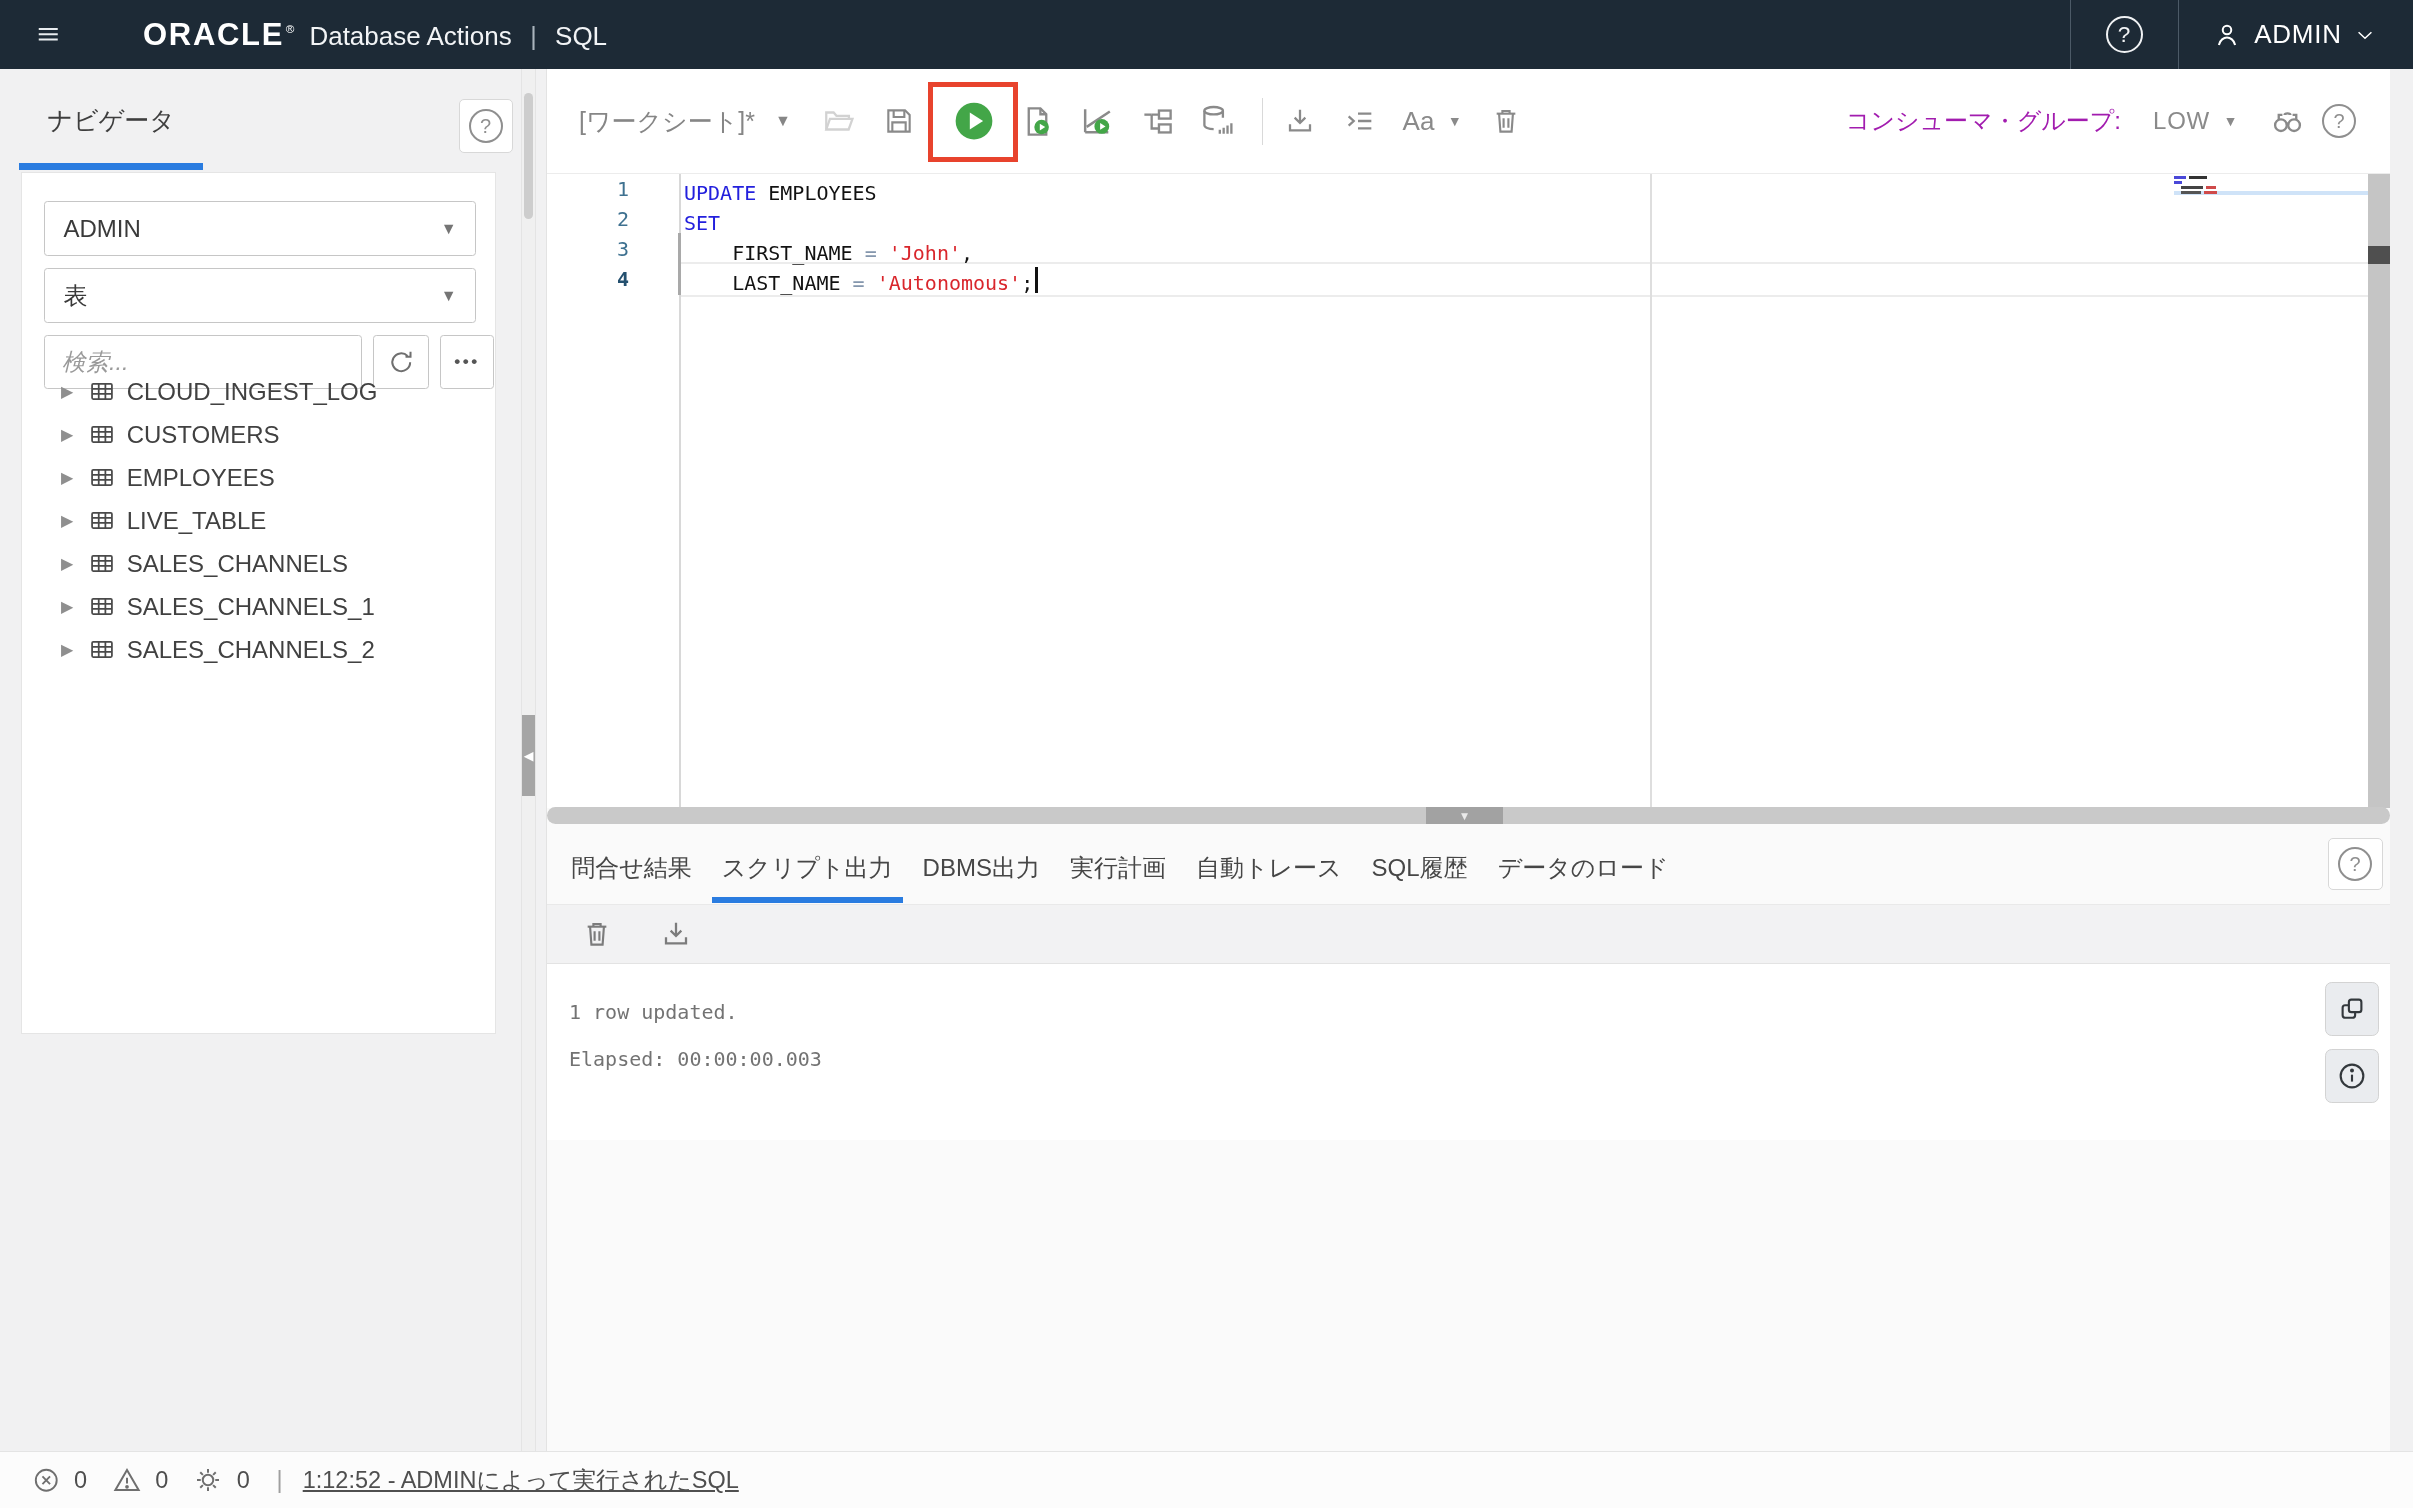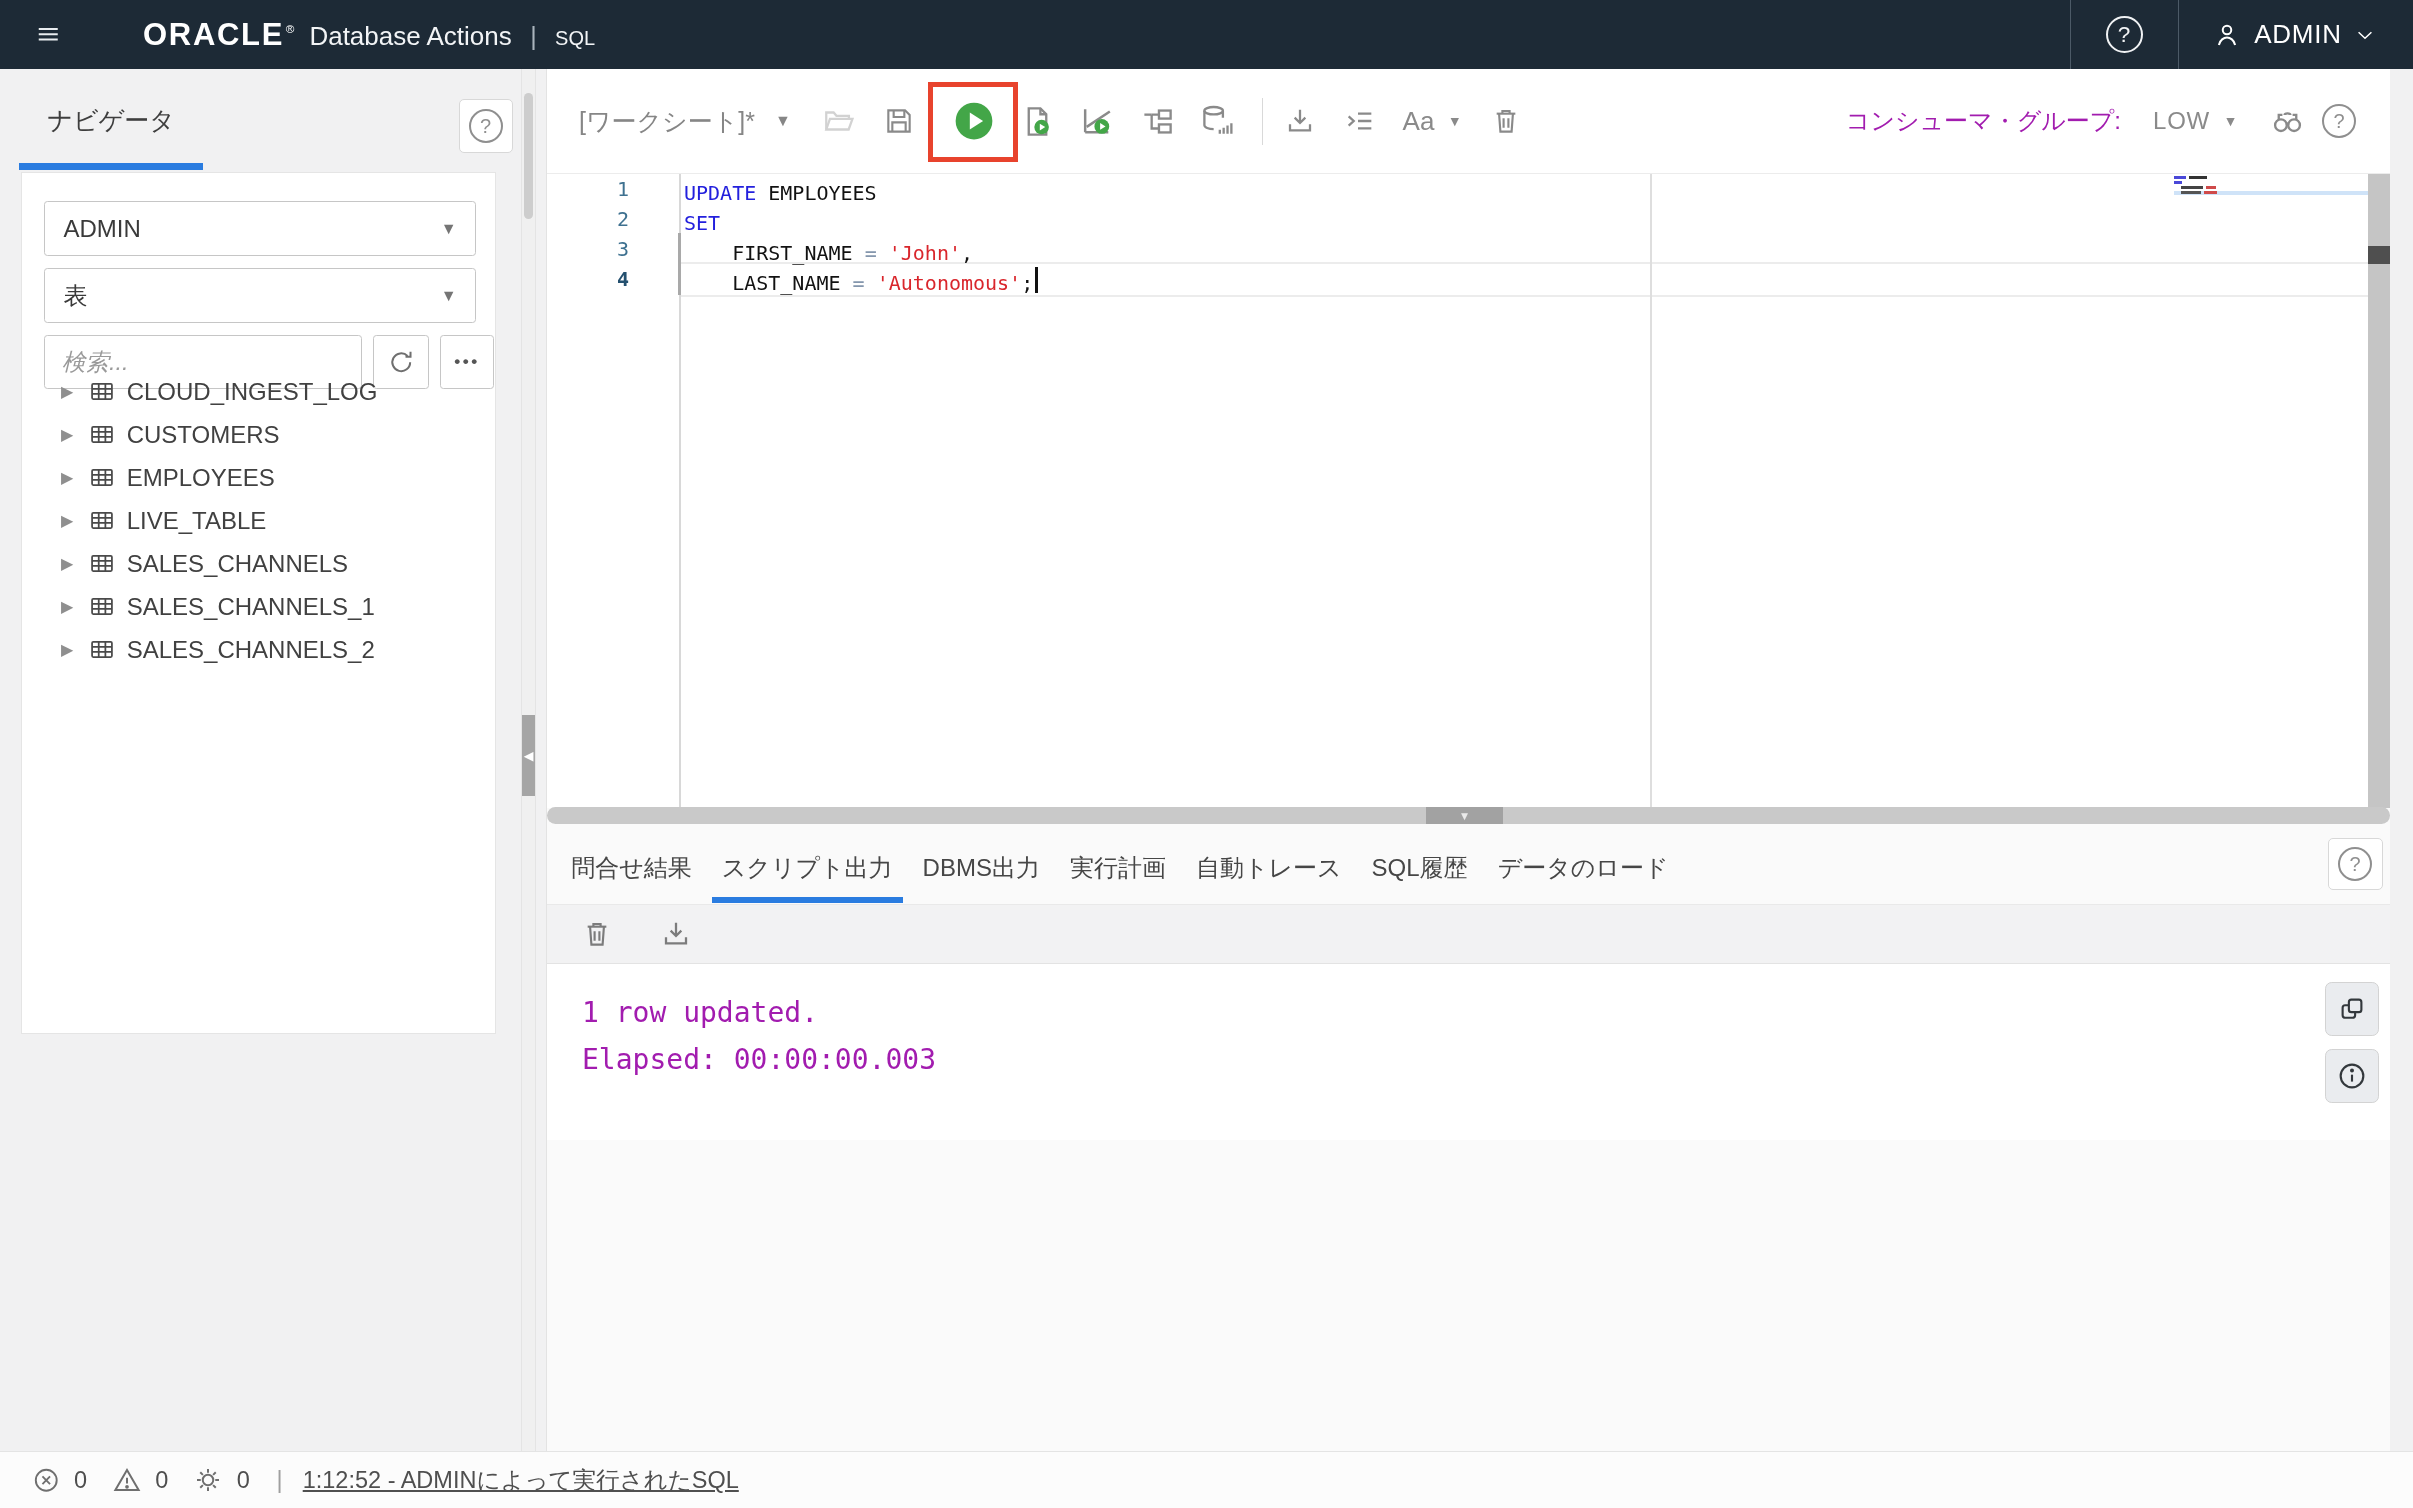--- a/index.html
+++ b/index.html
@@ -18,21 +18,21 @@
   .topbar {
     position: absolute; left: 0; top: 0; width: 2413px; height: 69px;
     background: #1d2a36; display: flex; align-items: center; padding: 0 29px;
   }
   .hamburger { width: 39px; height: 39px; display: flex; align-items: center; justify-content: center; color: #e9edf0; cursor: pointer; }
   .brand { display: flex; align-items: baseline; margin-left: 75px; }
   .brand-oracle { color: #fff; font-size: 31px; font-weight: 700; letter-spacing: 1.7px; }
   .brand-reg { color: #fff; font-size: 11.7px; vertical-align: super; position: relative; top: -11.7px; margin-left: 1.7px; }
   .brand-app { color: #f2f4f6; font-size: 26px; font-weight: 400; margin-left: 15px; }
   .brand-sep { color: #aab4bd; font-size: 25px; margin: 0 18.4px; font-weight: 300; }
-  .brand-ctx { color: #f2f4f6; font-size: 20px; }
+  .brand-ctx { color: #f2f4f6; font-size: 26px; }
   .top-right { margin-left: auto; display: flex; align-items: center; align-self: stretch; }
   .top-divider { width: 0.8px; background: #4c5a67; align-self: stretch; }
   .top-help { width: 107px; align-self: stretch; display: flex; align-items: center; justify-content: center; cursor: pointer; }
   .qcircle { width: 37px; height: 37px; border: 2.1px solid #f0f2f4; border-radius: 50%; color: #f0f2f4; font-size: 22.6px; display: flex; align-items: center; justify-content: center; }
   .top-user { display: flex; align-items: center; gap: 11.7px; padding: 0 8.4px 0 34px; color: #fff; cursor: pointer; }
   .top-user .uname { font-size: 26px; letter-spacing: 0.8px; }
 
   
   .sidebar { position: absolute; left: 0; top: 69px; width: 521px; height: 1002px; }
   .side-tabs { position: relative; height: 103px; display: flex; align-items: center; padding-left: 19px; }
@@ -124,21 +124,21 @@
 
   
   .bottom { position: absolute; left: 0; right: 0; top: 755px; bottom: 0; background: #fafafa; }
   .otabs { position: absolute; left: 0; top: 8.4px; right: 92px; height: 71px; display: flex; padding-left: 9.2px; }
   .otab { padding: 0 15px; display: flex; align-items: center; font-size: 24px; color: #464646; position: relative; cursor: pointer; }
   .otab.active::after { content: ""; position: absolute; left: 5px; right: 5px; bottom: 0; height: 6.7px; background: #2a7ce0; }
   .bottom .panel-help-btn { right: 7.5px; top: 14.2px; width: 55px; height: 52px; }
   .otools { position: absolute; left: 0; right: 0; top: 80px; height: 60px; background: #f2f2f3; border-top: 0.8px solid #e9e9e9; border-bottom: 0.8px solid #e3e3e3; display: flex; align-items: center; padding-left: 30px; gap: 39px; }
   .otool-btn { color: #7c7c7c; cursor: pointer; display: flex; align-items: center; justify-content: center; width: 40px; height: 50px; }
   .oresult { position: absolute; left: 0; right: 0; top: 140px; height: 176px; background: #fff; }
-  .oline { font-family: "DejaVu Sans Mono", monospace; font-size: 28px; color: #a21caf; line-height: 47px; padding-left: 35px; }
+  .oline { font-family: "DejaVu Sans Mono", monospace; font-size: 20px; color: #737373; line-height: 47px; padding-left: 22px; }
   .oresult-pad { padding-top: 25px; }
   .side-action-btn { position: absolute; left: 1778px; width: 54px; height: 54px; background: #eaecef; border: 0.8px solid #d3d3d3; border-radius: 6.7px; display: flex; align-items: center; justify-content: center; color: #33383c; cursor: pointer; }
   .copy-btn { top: 158px; } .info-btn { top: 225px; }
 
   
   .statusbar { position: absolute; left: 0; top: 1451px; width: 2413px; height: 57px; background: #fcfcfc; border-top: 0.8px solid #e4e4e4; display: flex; align-items: center; padding-left: 32px; }
   .st-group { display: flex; align-items: center; gap: 13.4px; margin-right: 25px; color: #6f6f6f; }
   .st-count { font-size: 23.5px; color: #4e4e4e; }
   .st-divider { font-size: 23.5px; color: #9f9f9f; margin: 0 20px 0 1.7px; }
   .st-link { font-size: 23.5px; color: #4f4f4f; text-decoration: underline; cursor: pointer; }

